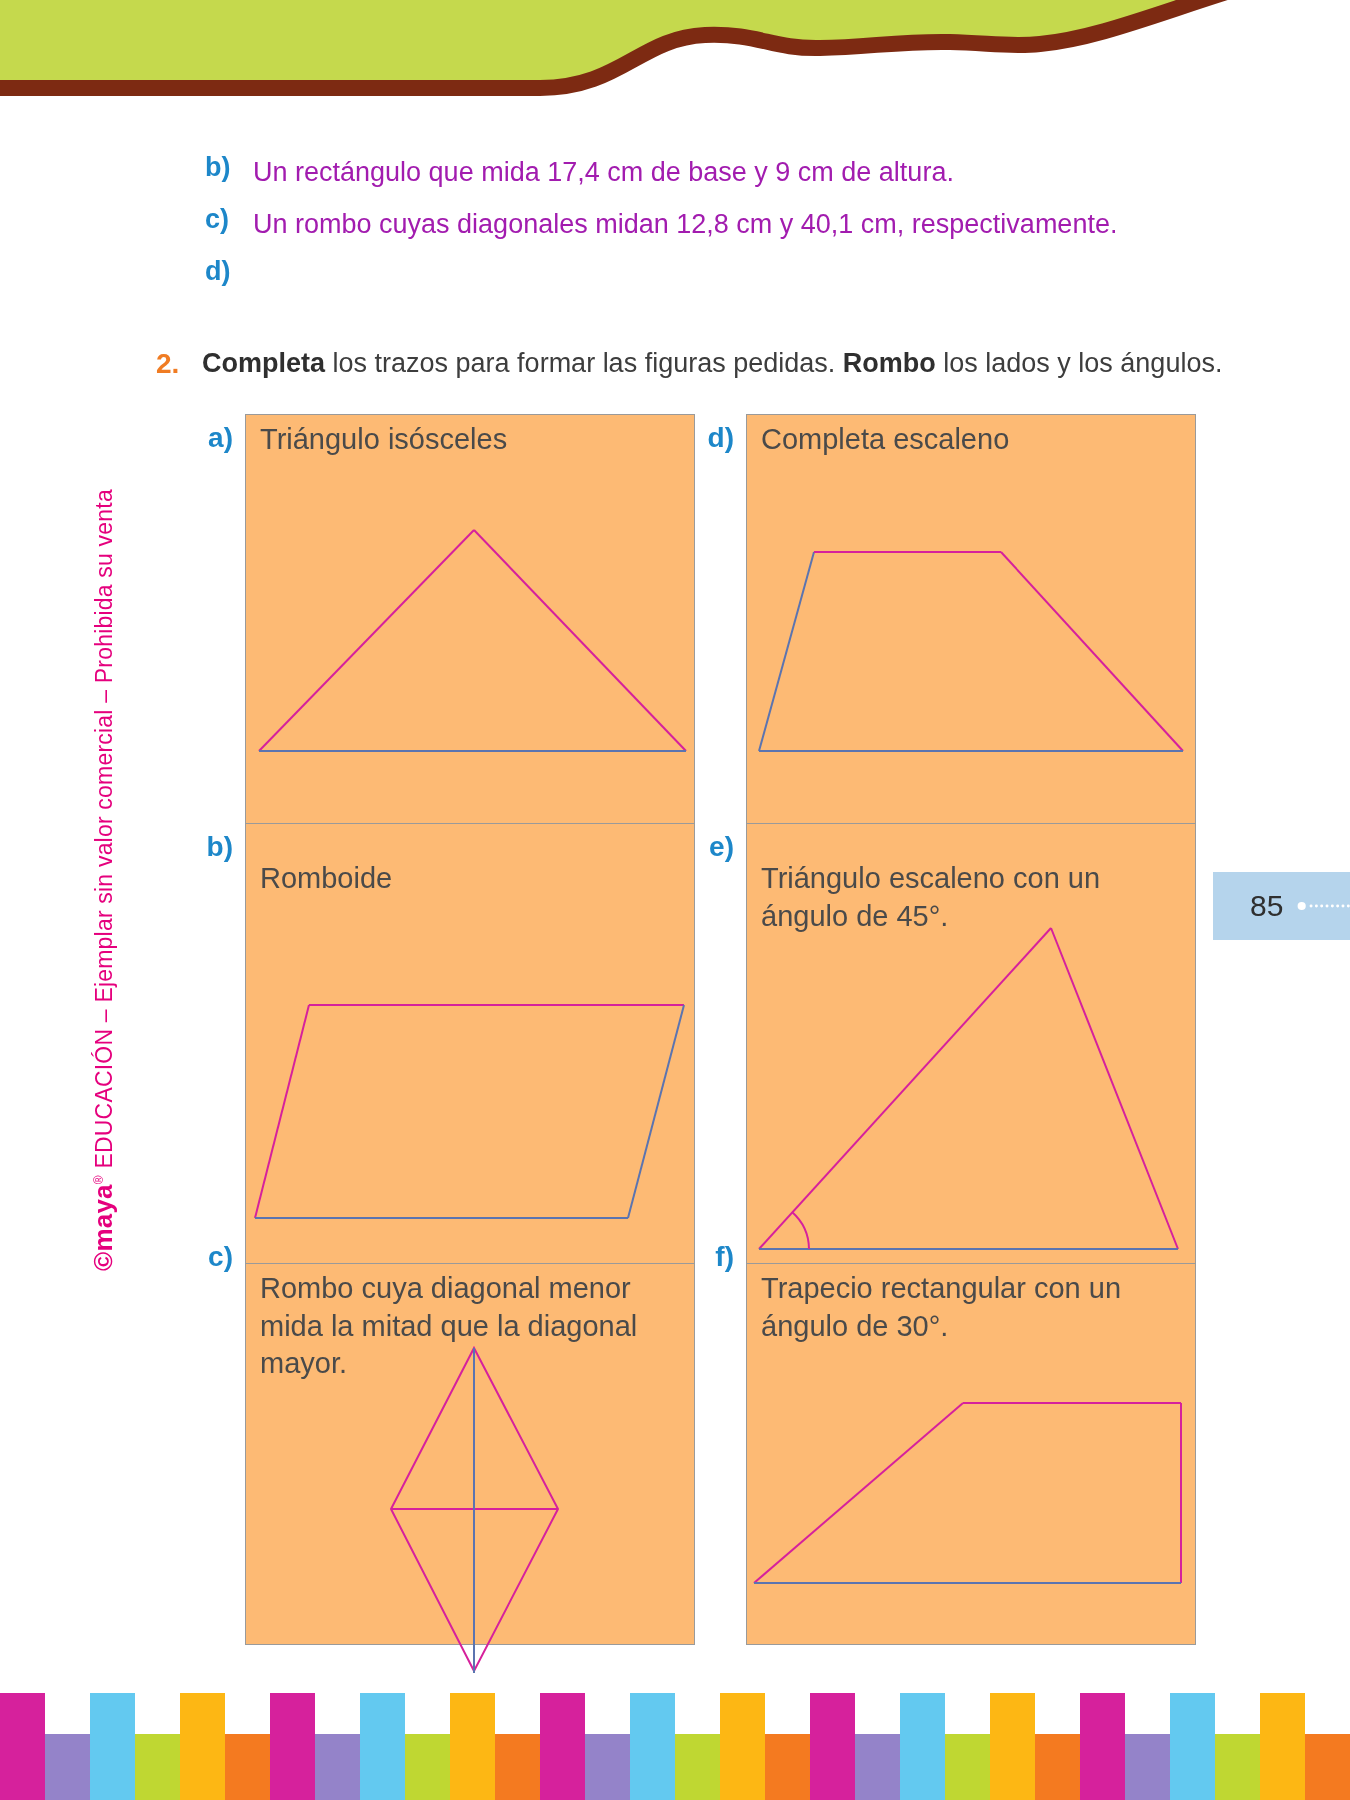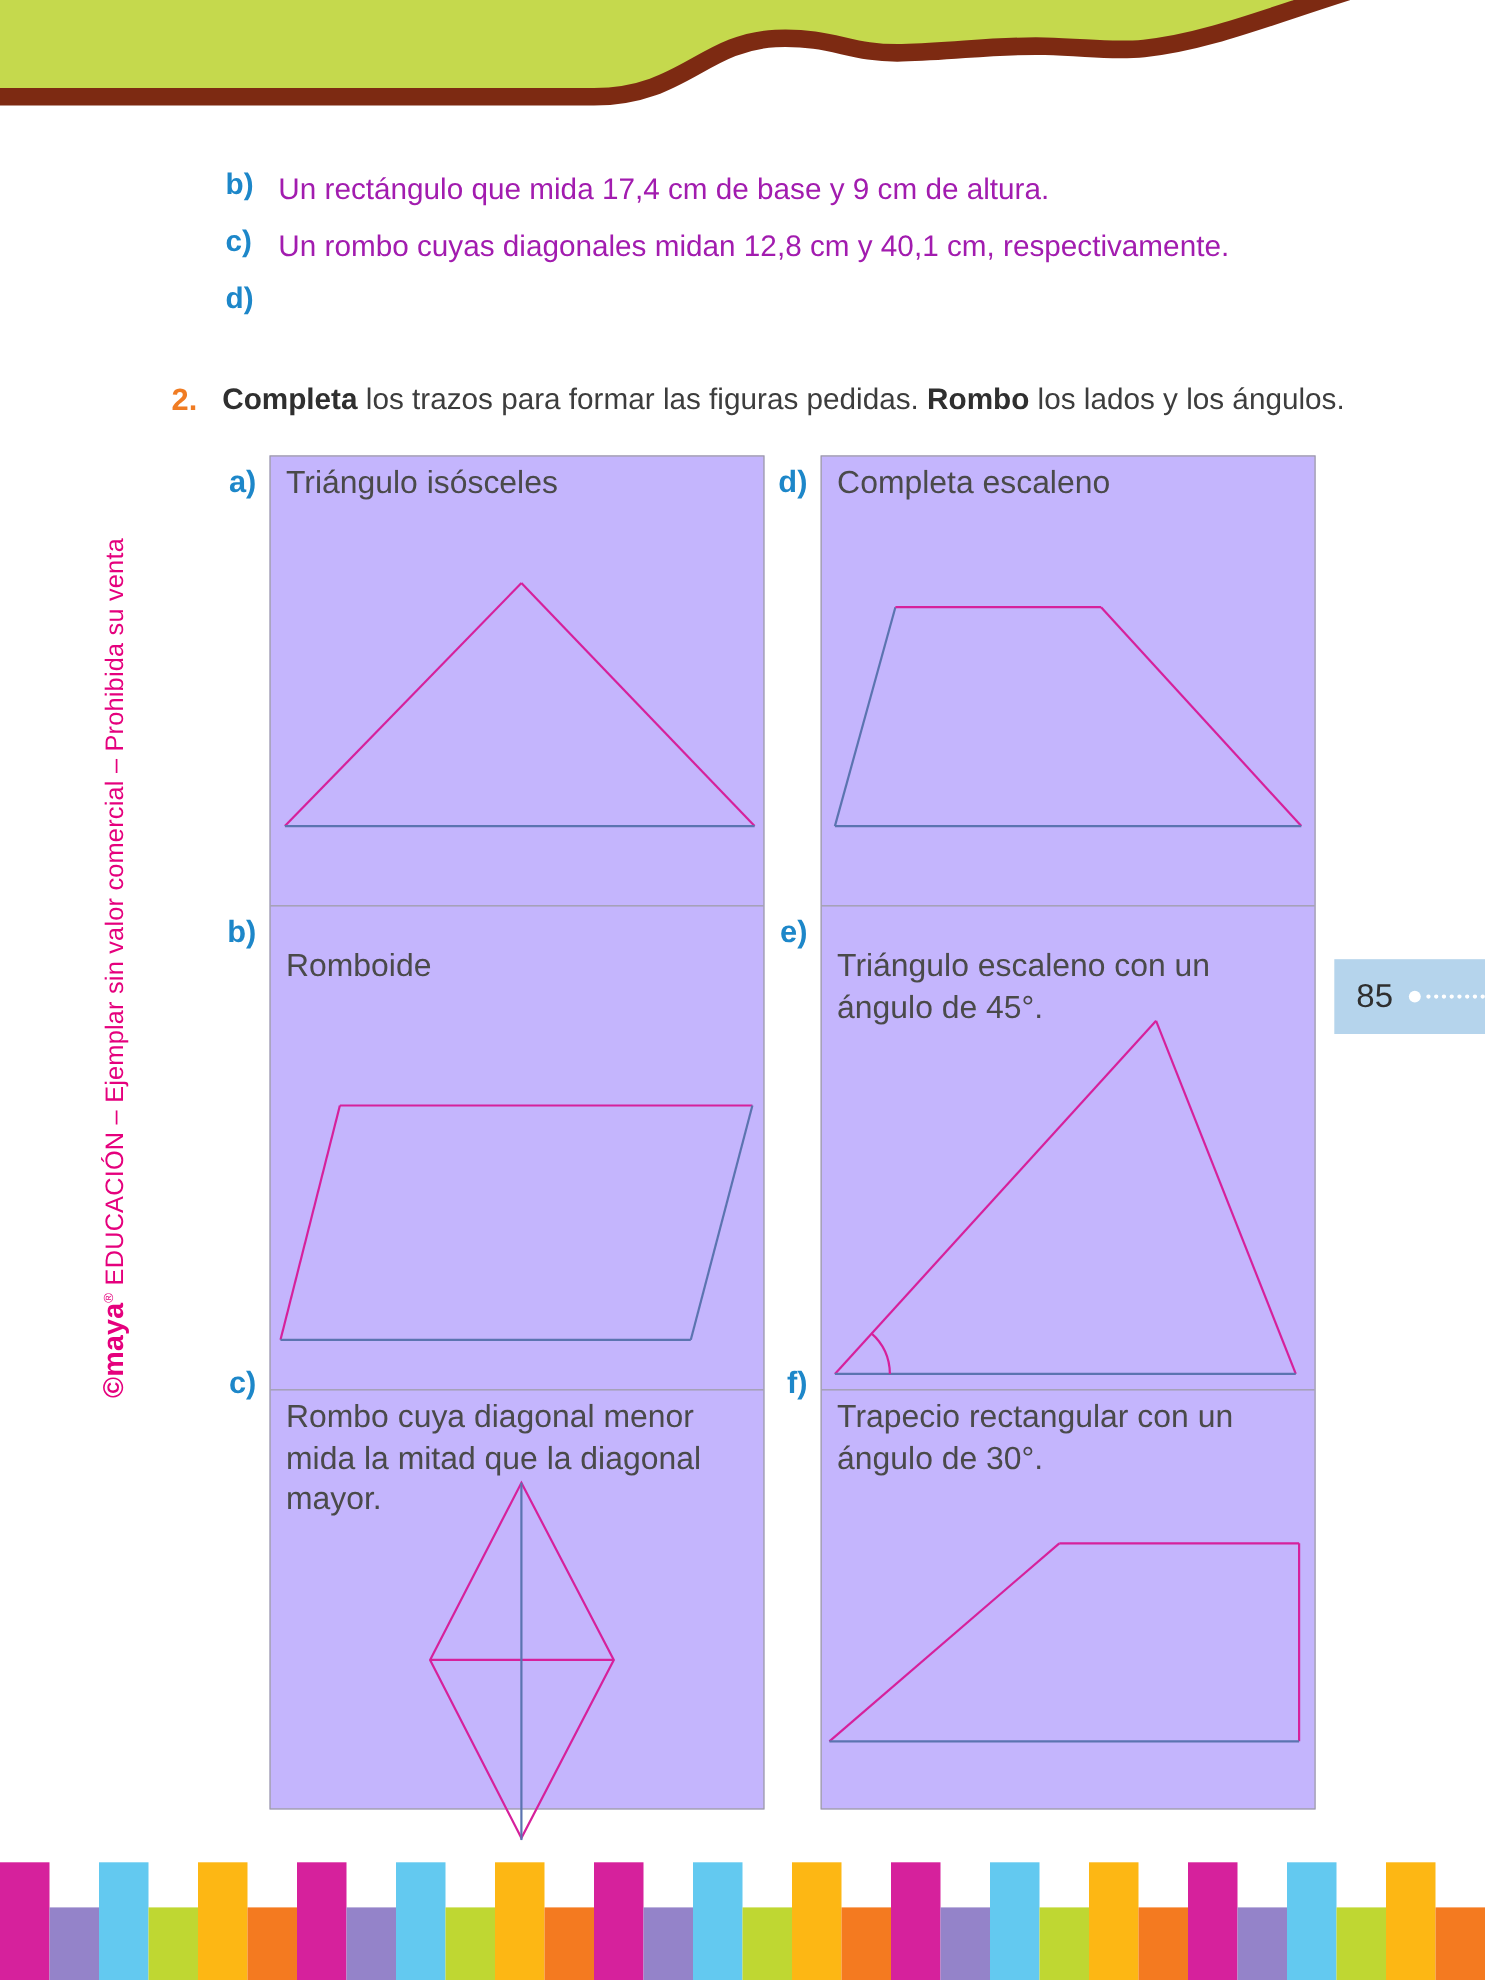--- a/index.html
+++ b/index.html
@@ -14,21 +14,21 @@
   
   .list-row{position:absolute;left:205px;width:940px;display:flex;}
   .list-marker{width:48px;flex:0 0 48px;font-weight:bold;color:#1d87c9;font-size:27px;}
   .list-text{font-size:27px;line-height:1.5;color:#a21caf;}
   .exercise-row{position:absolute;left:156px;top:348px;width:1080px;display:flex;}
   .exercise-num{width:46px;flex:0 0 46px;font-weight:bold;color:#f07c23;font-size:28px;}
   .exercise-text{font-size:27px;color:#3d3d3d;}
   .b{font-weight:bold;color:#2f2f2f;}
   
   .grid-col{position:absolute;top:414px;width:450px;height:1231px;
-    border:1.5px solid #9a9a9a;box-sizing:border-box;background:#c4b5fd;
+    border:1.5px solid #9a9a9a;box-sizing:border-box;background:#fdba74;
     display:flex;flex-direction:column;}
   .grid-col.left{left:245px;}
   .grid-col.right{left:746px;}
   .cell{position:relative;box-sizing:border-box;}
   .cell.r1{height:409px;border-bottom:1.5px solid #9a9a9a;}
   .cell.r2{height:410px;border-bottom:1.5px solid #9a9a9a;margin-top:30px;}
   .cell.r3{flex:1;}
   .cell-caption{position:absolute;top:6px;left:14px;right:14px;
     font-size:29px;line-height:1.3;color:#4a4a4a;}
   .cell-label{position:absolute;width:42px;text-align:right;
@@ -44,21 +44,21 @@
   .l-b{stroke:#5b74b0;stroke-width:2;fill:none;}
   
   .sidebar{position:absolute;left:103px;top:880px;
     transform:translate(-50%,-50%) rotate(-90deg);
     white-space:nowrap;color:#e5007d;font-size:23px;font-weight:500;letter-spacing:.2px;}
   .sidebar .brand{font-weight:bold;font-size:26px;}
   .sidebar sup{font-size:12px;}
   
   .page-tab{position:absolute;left:1213px;top:872px;width:137px;height:68px;
     background:#b5d4ec;display:flex;align-items:center;}
-  .page-num{font-size:30px;color:#2f2f2f;margin-left:20px;}
+  .page-num{font-size:30px;color:#2f2f2f;margin-left:37px;}
   .page-dots{margin-left:14px;}
   
   .footer{position:absolute;left:0;bottom:0;width:1350px;height:107px;
     display:flex;align-items:flex-end;}
   .footer .bar{width:45px;flex:0 0 45px;}
   .footer .tall{height:107px;}
   .footer .short{height:66px;}
 </style>
 </head>
 <body>

